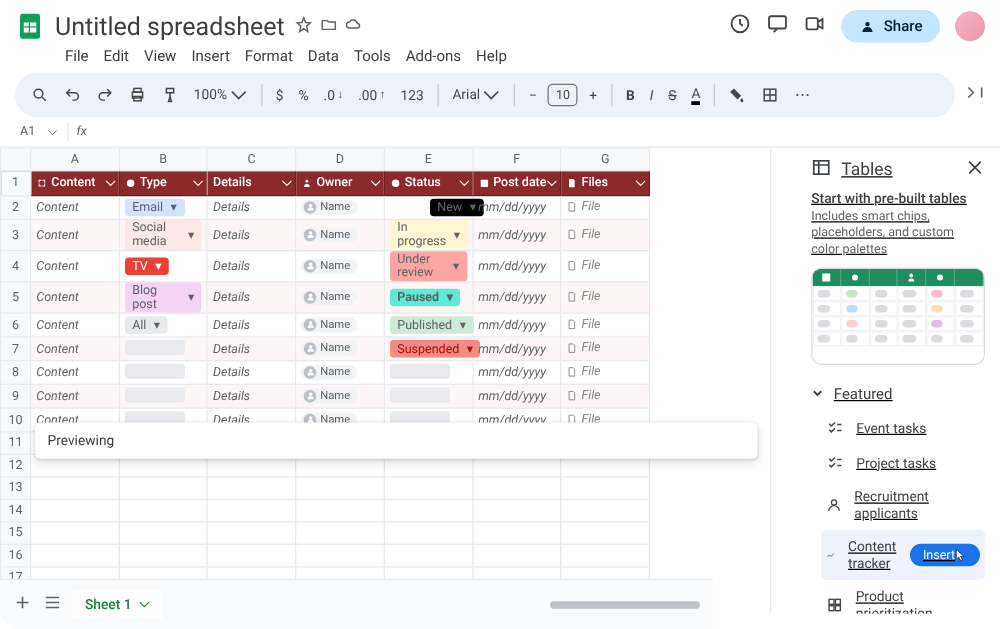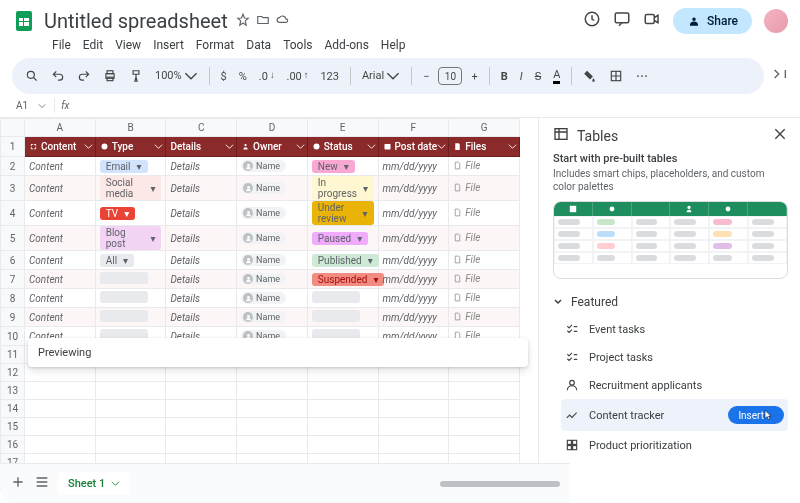--- a/index.html
+++ b/index.html
@@ -29,21 +29,21 @@
 .zoom-box, .font-box { display: flex; align-items: center; gap: 3px; }
 .fontsize { border: 1px solid #747775; border-radius: 4px; width: 24px; height: 18px; display: flex; align-items: center; justify-content: center; font-size: 10px; }
 
 .fx-row { display: flex; align-items: center; padding: 4px 12px; font-size: 10px; color: #5f6368; border-bottom: 1px solid #e8eaed; }
 .namebox { border-right: 1px solid #e8eaed; padding: 2px 8px 2px 4px; display: flex; align-items: center; gap: 10px; }
 .namebox svg { width: 8px; height: 8px; }
 .fx { font-style: italic; padding-left: 6px; }
 
 .main { display: flex; height: calc(503px - 130px); }
 .grid { flex: 1; overflow: hidden; position: relative; }
-.side { width: 262px; border-left: 1px solid #e8eaed; padding: 8px 12px 0 14px; overflow: hidden; }
+.side { width: 184px; border-left: 1px solid #e8eaed; padding: 8px 12px 0 32px; overflow: hidden; text-decoration: underline; }
 
 .grid table { border-collapse: collapse; font-size: 10px; color: #3c4043; table-layout: fixed; width: 520px; }
 .col-head th { background: #f8f9fa; border: 1px solid #e8eaed; font-weight: 400; color: #5f6368; height: 18px; }
 .row-head { background: #f8f9fa; border: 1px solid #e8eaed; width: 24px; text-align: center; color: #5f6368; font-weight: 400; }
 .tblhdr { background: #8b2a2a; color: #fff; font-weight: 500; height: 20px; }
 .tblhdr td { border: 1px solid #6d1f1f; padding: 0 4px; position: relative; }
 .tblhdr .hd { display: flex; align-items: center; gap: 3px; }
 .tblhdr .hd svg { width: 9px; height: 9px; flex-shrink: 0; }
 .tblhdr .dd { position: absolute; right: 2px; top: 5px; }
 .tblhdr .dd svg { width: 9px; height: 9px; }
@@ -51,24 +51,24 @@
 .data.alt td { background: #fdf6f6; }
 .content-cell { font-style: italic; color: #888; }
 .chip { display: inline-flex; align-items: center; border-radius: 3px; padding: 1px 6px; font-size: 10px; gap: 2px; }
 .chip .cd { margin-left: 4px; }
 .chip-email { background: #d2e3fc; }
 .chip-social { background: #fce8e6; }
 .chip-tv { background: #ea4335; color: #fff; }
 .chip-blog { background: #f3d4f5; }
 .chip-all { background: #e8eaed; }
 .chip-blank { background: #e8eaed; width: 48px; height: 12px; }
-.chip-new { background: #f9a8d4; }
+.chip-new { background: #000000; margin-left: 32px; }
 .chip-inprog { background: #fef7d1; }
-.chip-review { background: #eab308; }
-.chip-paused { background: #f0abfc; }
+.chip-review { background: #fca5a5; }
+.chip-paused { background: #5eead4; font-weight: bold; }
 .chip-pub { background: #ceead6; }
 .chip-susp { background: #f28b82; color: #a50e0e; }
 .person-chip { display: inline-flex; align-items: center; gap: 3px; background: #f1f3f4; border-radius: 10px; padding: 1px 6px 1px 2px; font-size: 9px; color: #5f6368; }
 .person-chip .pa { width: 10px; height: 10px; background: #bdc1c6; border-radius: 50%; display: flex; align-items: center; justify-content: center; }
 .person-chip .pa svg { width: 7px; height: 7px; }
 .date-cell { color: #aaa; font-style: italic; }
 .file-chip { display: inline-flex; align-items: center; gap: 3px; color: #888; font-style: italic; }
 .file-chip svg { width: 9px; height: 9px; }
 .preview-banner { position: absolute; left: 28px; right: 10px; top: 220px; background: #fff; border-radius: 4px; box-shadow: 0 1px 3px rgba(0,0,0,0.15), 0 4px 8px rgba(0,0,0,0.1); padding: 8px 10px; font-size: 11px; color: #3c4043; }
 .empty td { border: 1px solid #e8eaed; height: 18px; }

